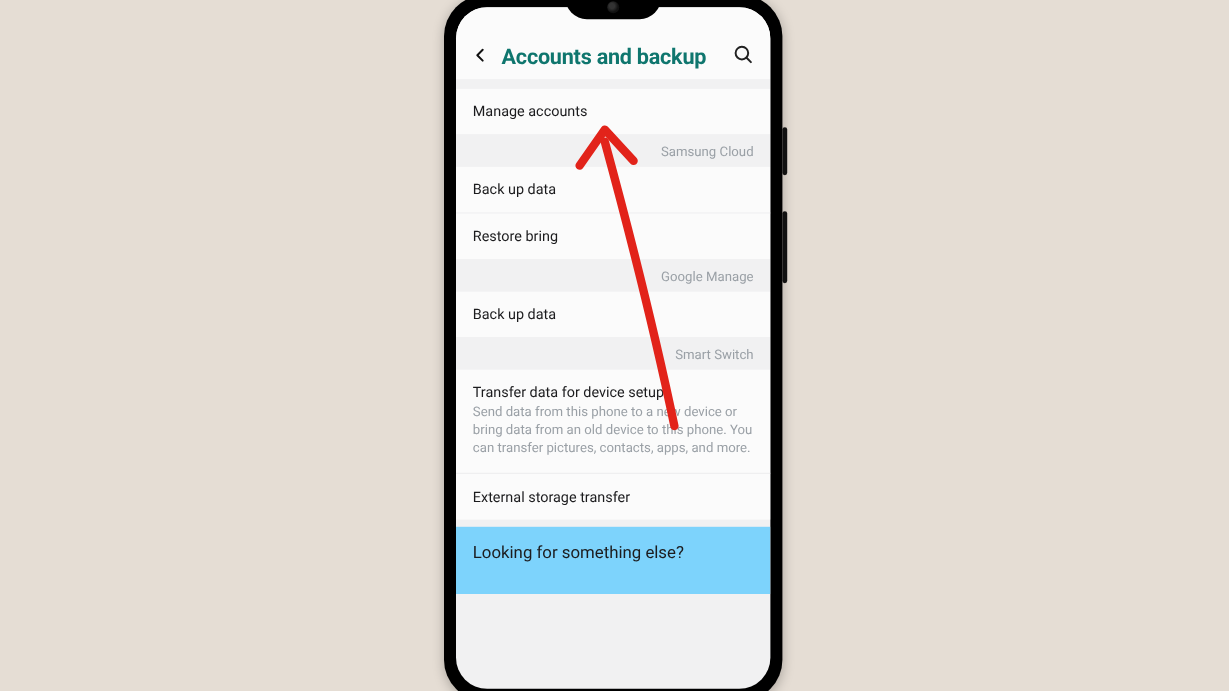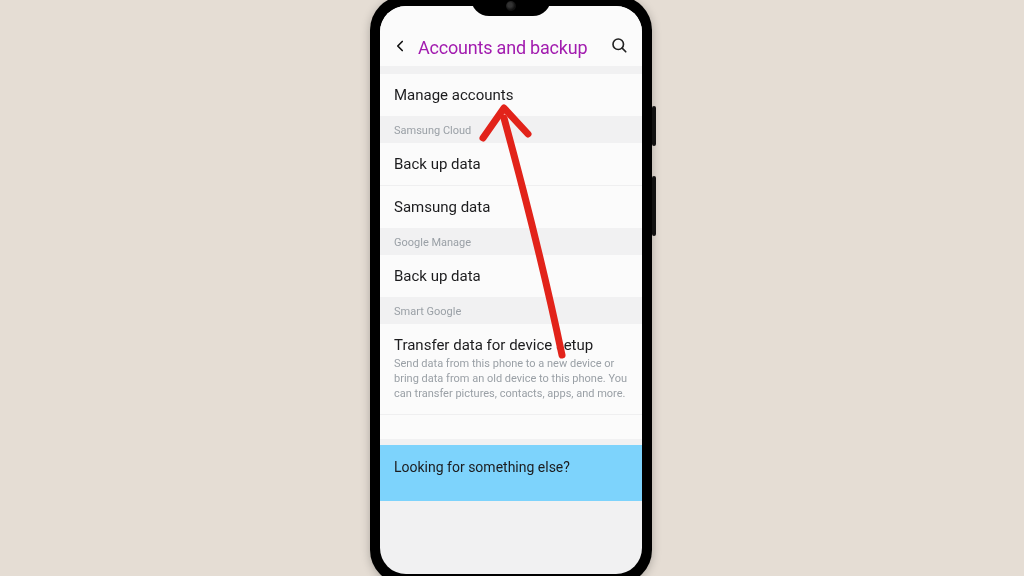--- a/index.html
+++ b/index.html
@@ -74,22 +74,22 @@
   }
   .back {
     width: 24px; height: 24px;
     display: flex; align-items: center; justify-content: center;
     margin-right: 6px;
     color: #111;
     cursor: pointer;
   }
   .title {
     font-size: 18px;
-    font-weight: 400;
-    color: #a21caf;
+    font-weight: 700;
+    color: #0f766e;
     flex: 1;
     letter-spacing: -0.2px;
     white-space: nowrap;
   }
   .search {
     width: 26px; height: 26px;
     display: flex; align-items: center; justify-content: center;
     color: #222;
     cursor: pointer;
   }
@@ -97,31 +97,32 @@
   .list {
     display: flex;
     flex-direction: column;
   }
 
   .section-label {
     font-size: 11px;
     color: #9aa0a6;
     padding: 8px 14px 6px;
     background: #f1f1f2;
+    text-align: right;
   }
 
   .row {
     background: #fbfbfb;
     padding: 12px 14px;
     border-bottom: 1px solid #efeff0;
     cursor: pointer;
   }
   .row:last-child { border-bottom: none; }
   .row .label {
-    font-size: 15px;
+    font-size: 12px;
     color: #1c1c1e;
   }
   .row .desc {
     font-size: 11px;
     line-height: 1.35;
     color: #9aa0a6;
     margin-top: 3px;
   }
   .row.nodiv { border-bottom: none; }
 
@@ -175,34 +176,35 @@
 
       <div class="row nodiv">
         <div class="label">Manage accounts</div>
       </div>
 
       <div class="section-label">Samsung Cloud</div>
       <div class="row">
         <div class="label">Back up data</div>
       </div>
       <div class="row nodiv">
-        <div class="label">Samsung data</div>
+        <div class="label">Restore bring</div>
       </div>
 
       <div class="section-label">Google Manage</div>
       <div class="row nodiv">
         <div class="label">Back up data</div>
       </div>
 
-      <div class="section-label">Smart Google</div>
+      <div class="section-label">Smart Switch</div>
       <div class="row">
         <div class="label">Transfer data for device setup</div>
         <div class="desc">Send data from this phone to a new device or bring data from an old device to this phone. You can transfer pictures, contacts, apps, and more.</div>
       </div>
       <div class="row nodiv">
+        <div class="label">External storage transfer</div>
       </div>
 
       <div class="footer-block">
         <div class="q">Looking for something else?</div>
       </div>
 
     </div>
   </div>
 </div>
 

